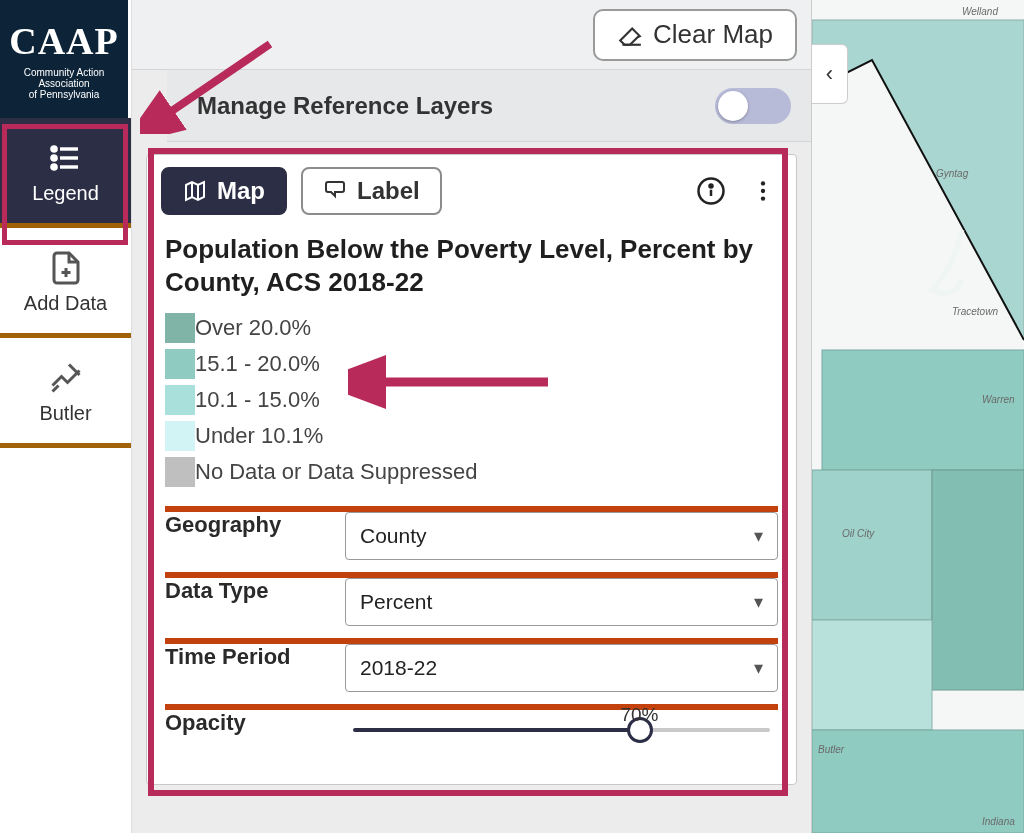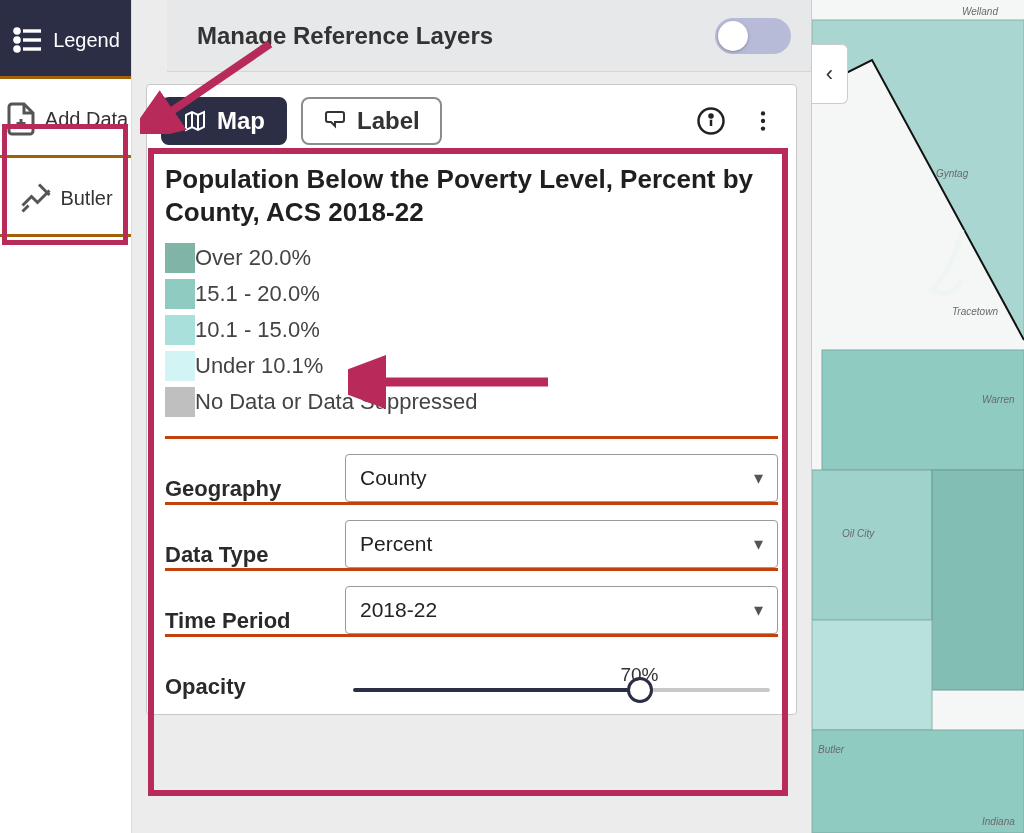--- a/index.html
+++ b/index.html
@@ -3,21 +3,21 @@
 <meta charset="utf-8">
 <style>
   * { box-sizing: border-box; margin: 0; padding: 0; }
   html, body { width: 1024px; height: 833px; font-family: -apple-system, "Segoe UI", Arial, sans-serif; overflow: hidden; background: #e8e8e8; }
   .app { display: flex; width: 100%; height: 100%; }
   
   .rail { width: 132px; background: #fff; border-right: 1px solid #ddd; }
   .logo { width: 128px; height: 118px; background: #0d2438; color: #fff; display: flex; flex-direction: column; align-items: center; justify-content: center; }
   .logo .big { font-size: 38px; font-weight: 700; font-family: Georgia, serif; letter-spacing: 1px; }
   .logo .small { font-size: 10px; text-align: center; line-height: 1.1; margin-top: 4px; }
-  .rail-item { width: 100%; display: flex; flex-direction: row; align-items: center; justify-content: center; padding: 22px 0 18px; cursor: pointer; color: #333; gap: 6px; border-bottom: 3px solid #a16207; }
+  .rail-item { width: 100%; display: flex; flex-direction: column; align-items: center; justify-content: center; padding: 22px 0 18px; cursor: pointer; color: #333; gap: 6px; border-bottom: 5px solid #a16207; }
   .rail-item.active { background: #2c2e45; color: #fff; }
   .rail-item .lbl { font-size: 20px; }
   .rail-item svg { width: 36px; height: 36px; }
   
   .hi-legend { position: absolute; left: 2px; top: 124px; width: 126px; height: 121px; border: 5px solid #b72a5a; pointer-events: none; z-index: 50; }
   .hi-panel  { position: absolute; left: 148px; top: 148px; width: 640px; height: 648px; border: 6px solid #b72a5a; pointer-events: none; z-index: 50; }
   .arrow1 { position: absolute; left: 140px; top: 34px; z-index: 51; pointer-events: none; }
   .arrow2 { position: absolute; left: 348px; top: 352px; z-index: 51; pointer-events: none; }
   
   .panel-col { position: relative; width: 680px; background: #ececec; border-right: 1px solid #ccc; }
@@ -33,41 +33,49 @@
   .pill-btn { display: flex; align-items: center; gap: 10px; height: 48px; padding: 0 20px; border: 2px solid #8c8c8c; border-radius: 8px; background: #fff; color: #333; font-size: 24px; font-weight: 700; cursor: pointer; }
   .pill-btn.active { background: #2c2e45; color: #fff; border-color: #2c2e45; }
   .spacer { flex: 1; }
   .icon-btn { width: 38px; height: 38px; display: flex; align-items: center; justify-content: center; color: #333; cursor: pointer; }
   .card-body { padding: 6px 18px 14px; }
   .layer-title { font-size: 26px; font-weight: 800; color: #1f1f1f; line-height: 1.25; margin-bottom: 12px; }
   .legend-list { margin-bottom: 16px; }
   .legend-row { display: flex; align-items: center; height: 36px; }
   .swatch { width: 30px; height: 30px; display: inline-block; }
   .legend-row .txt { font-size: 22px; color: #444; }
-  .ctrl-row { display: flex; align-items: flex-end; height: 66px; border-top: 3px solid #c2410c; }
+  .ctrl-row { display: flex; align-items: flex-start; height: 66px; border-top: 6px solid #c2410c; }
   .ctrl-label { width: 180px; font-size: 22px; font-weight: 700; color: #2a2a2a; }
   .select { flex: 1; height: 48px; border: 1px solid #9a9a9a; border-radius: 4px; display: flex; align-items: center; justify-content: space-between; padding: 0 14px; font-size: 21px; color: #222; cursor: pointer; background: #fff; }
   .select .chev { font-size: 18px; color: #555; }
   .slider-wrap { flex: 1; padding: 0 8px 4px; position: relative; }
   .slider-val { position: absolute; top: -6px; left: 68%; transform: translateX(-50%); font-size: 19px; color: #333; }
   .slider { width: 100%; margin-top: 18px; }
   input[type=range] { -webkit-appearance: none; width: 100%; height: 4px; background: linear-gradient(to right, #2c2e45 0%, #2c2e45 70%, #c9c9c9 70%, #c9c9c9 100%); border-radius: 2px; }
   input[type=range]::-webkit-slider-thumb { -webkit-appearance: none; width: 26px; height: 26px; border: 3px solid #2c2e45; background: #fff; border-radius: 50%; cursor: pointer; }
   
   .map { flex: 1; position: relative; background: #f6f8f7; overflow: hidden; }
   .map svg { width: 100%; height: 100%; }
   .collapse-tab { position: absolute; left: 0; top: 44px; width: 36px; height: 60px; background: #fff; border: 1px solid #ccc; border-left: none; border-radius: 0 6px 6px 0; display: flex; align-items: center; justify-content: center; font-size: 22px; color: #333; cursor: pointer; z-index: 10; }
   .map-label { position: absolute; font-size: 10px; color: #6a6a6a; font-style: italic; }
 </style>
 </head>
 <body>
 
 <div class="app">
 
   <div class="rail">
+    <div class="logo">
+      <div class="big">CAAP</div>
+      <div class="small">
+        <span>Community Action</span><br>
+        <span>Association</span><br>
+        <span>of Pennsylvania</span>
+      </div>
+    </div>
     <div class="rail-item active">
       <svg viewBox="0 0 24 24" fill="none" stroke="currentColor" stroke-width="2.3">
           <circle cx="4" cy="6" r="1.4" fill="currentColor"></circle>
           <line x1="8" y1="6" x2="20" y2="6"></line>
           <circle cx="4" cy="12" r="1.4" fill="currentColor"></circle>
           <line x1="8" y1="12" x2="20" y2="12"></line>
           <circle cx="4" cy="18" r="1.4" fill="currentColor"></circle>
           <line x1="8" y1="18" x2="20" y2="18"></line>
         </svg>
       <div class="lbl">Legend</div>
@@ -85,20 +93,29 @@
       <svg viewBox="0 0 24 24" fill="none" stroke="#555" stroke-width="2">
           <path d="M3 17l6-6 4 4 8-8"></path>
           <path d="M3 21l4-4"></path>
           <path d="M14 3l7 7"></path>
         </svg>
       <div class="lbl">Butler</div>
     </div>
   </div>
 
   <div class="panel-col">
+    <div class="topbar">
+      <button class="clear-btn">
+        <svg width="26" height="26" viewBox="0 0 24 24" fill="none" stroke="#333" stroke-width="2">
+            <path d="M19 14l-7 7H7l-4-4 11-11 7 7-2 1z"></path>
+            <line x1="5" y1="21" x2="22" y2="21"></line>
+          </svg>
+        <span>Clear Map</span>
+      </button>
+    </div>
     <div class="ref-row">
       <div class="title">Manage Reference Layers</div>
       <div class="toggle"></div>
     </div>
 
     <div class="card">
       <div class="card-head">
         <button class="pill-btn active">
           <svg width="24" height="24" viewBox="0 0 24 24" fill="none" stroke="currentColor" stroke-width="2">
               <polygon points="3 6 9 3 15 6 21 3 21 18 15 21 9 18 3 21"></polygon>

